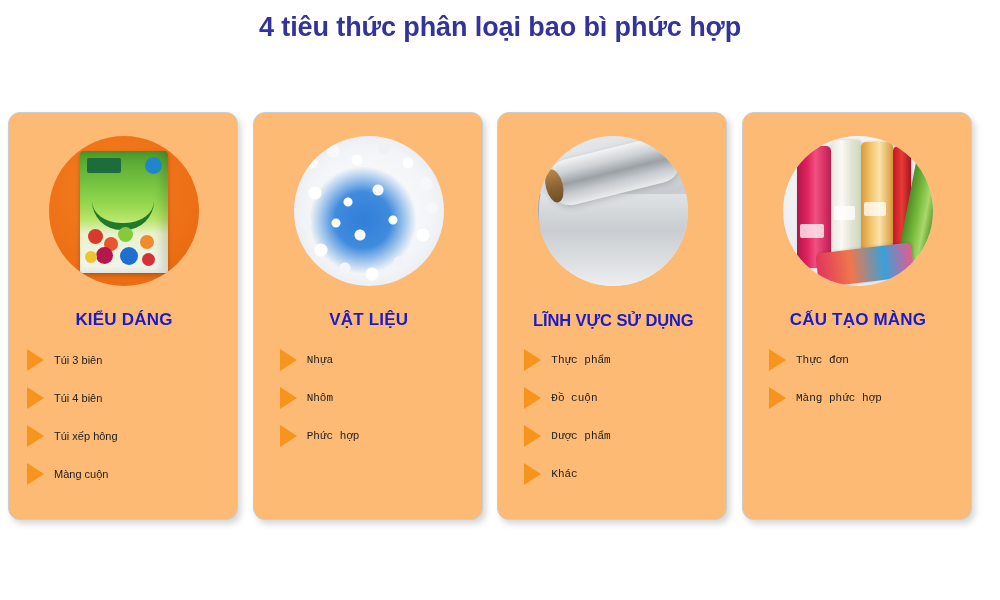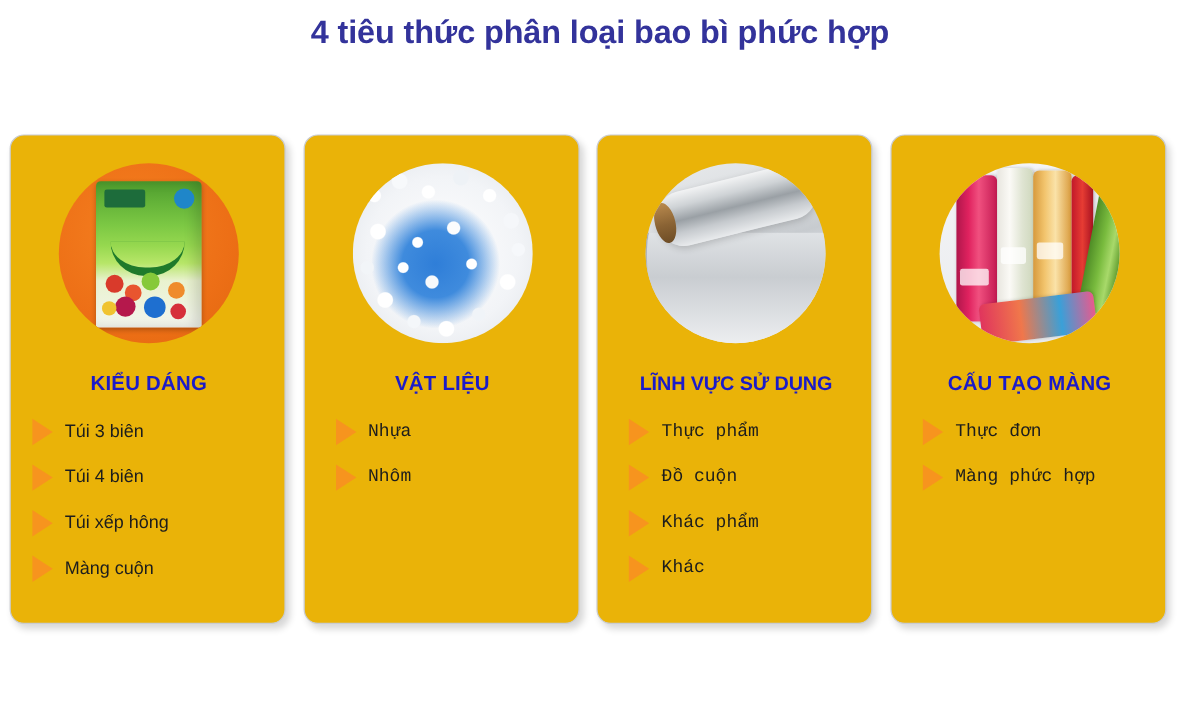--- a/index.html
+++ b/index.html
@@ -46,21 +46,21 @@
     width: 964px;
     height: 408px;
     display: flex;
     justify-content: space-between;
     align-items: stretch;
   }
 
   .card {
     position: relative;
     width: 230px;
-    background: #eab308;
+    background: #fdba74;
     border: 1px solid #c9ccd1;
     border-radius: 12px;
     box-shadow: 3px 4px 6px rgba(0,0,0,0.16);
     box-sizing: border-box;
     padding: 14px;
     overflow: hidden;
   }
 
   
   .photo-wrap {
@@ -277,21 +277,21 @@
   .arrow-icon {
     flex: 0 0 auto;
     width: 0;
     height: 0;
     border-top: 11px solid transparent;
     border-bottom: 11px solid transparent;
     border-left: 17px solid #F7941E;
     margin-right: 10px;
   }
   .item-label {
-    font-size: 15px;
+    font-size: 11px;
     color: #1d1d1d;
     line-height: 20px;
     white-space: nowrap;
   }
 </style>
 </head>
 <body>
 
 <div class="page">
 
@@ -351,20 +351,24 @@
 
       <ul class="card-list indent">
         <li>
           <span class="arrow-icon"></span>
           <span class="item-label">Nhựa</span>
         </li>
         <li>
           <span class="arrow-icon"></span>
           <span class="item-label">Nhôm</span>
         </li>
+        <li>
+          <span class="arrow-icon"></span>
+          <span class="item-label">Phức hợp</span>
+        </li>
       </ul>
     </div>
 
     <div class="card">
       <div class="photo-wrap">
         <div class="photo photo-film">
           <div class="film-sheets"></div>
           <div class="film-roll">
             <div class="film-core"></div>
           </div>
@@ -377,21 +381,21 @@
         <li>
           <span class="arrow-icon"></span>
           <span class="item-label">Thực phẩm</span>
         </li>
         <li>
           <span class="arrow-icon"></span>
           <span class="item-label">Đồ cuộn</span>
         </li>
         <li>
           <span class="arrow-icon"></span>
-          <span class="item-label">Khác phẩm</span>
+          <span class="item-label">Dược phẩm</span>
         </li>
         <li>
           <span class="arrow-icon"></span>
           <span class="item-label">Khác</span>
         </li>
       </ul>
     </div>
 
     <div class="card">
       <div class="photo-wrap">

